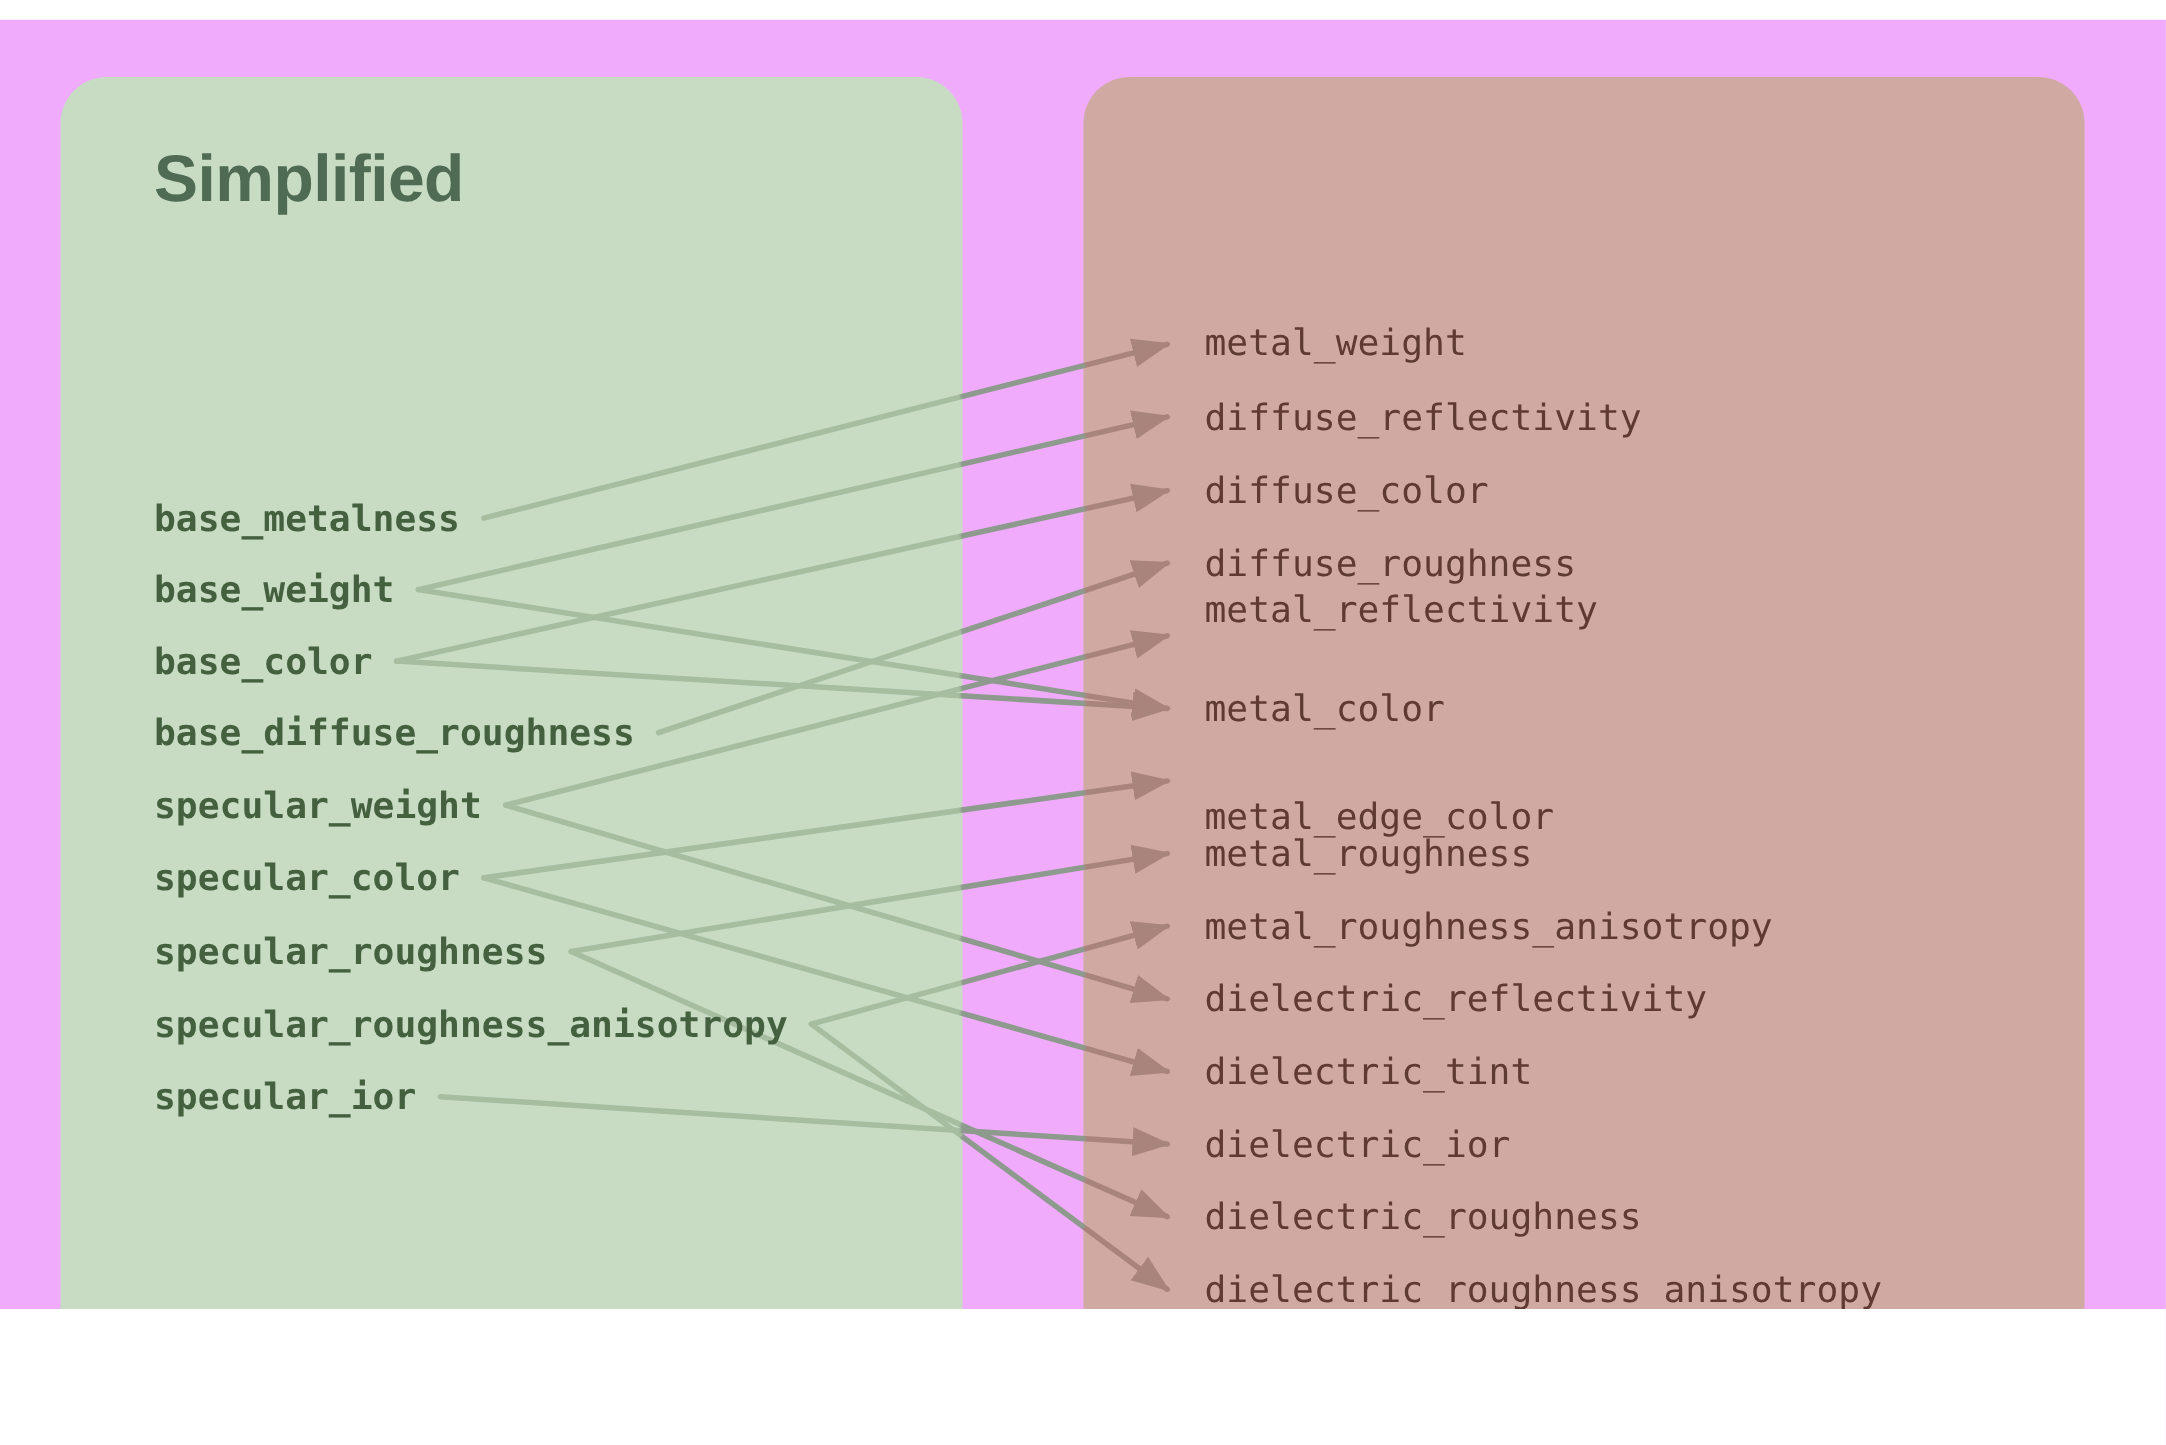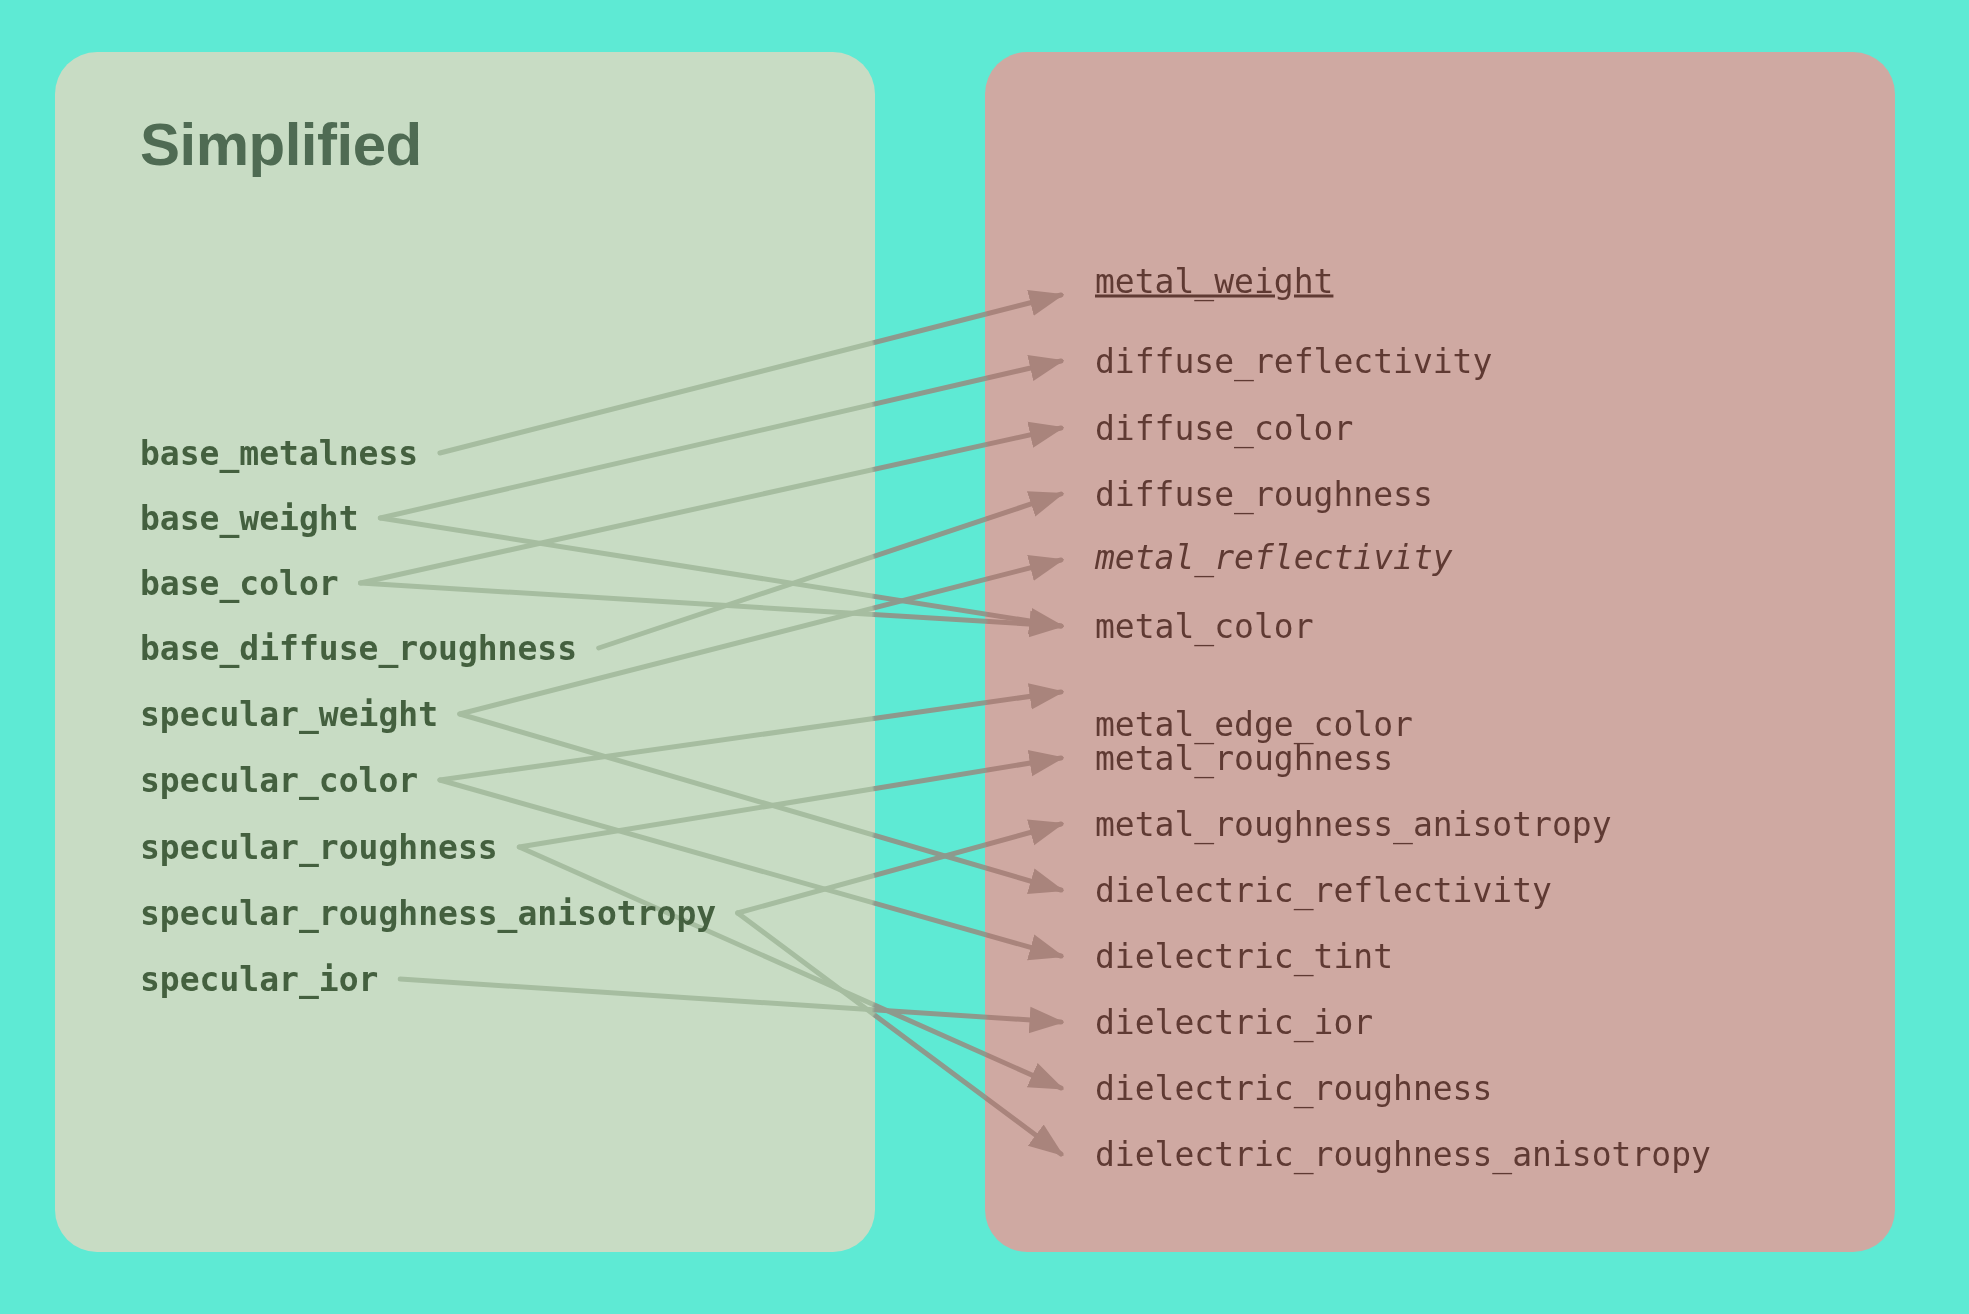--- a/index.html
+++ b/index.html
@@ -3,24 +3,25 @@
 <meta charset="utf-8">
 <style>
   html, body {
     margin: 0;
     padding: 0;
     background: #ffffff;
   }
   #root {
     position: relative;
     width: 1969px;
-    height: 1314px;
-    background: #5eead4;
+    height: 1172px;
+    background: #f0abfc;
     overflow: hidden;
     font-family: "Liberation Sans", sans-serif;
+    margin-top: 18px;
   }
   .panel {
     position: absolute;
     border-radius: 42px;
   }
   #panel-simplified {
     left: 55px;
     top: 52px;
     width: 820px;
     height: 1200px;
@@ -239,25 +240,25 @@
       <div class="label label-left" style="top: 518px;">base_weight</div>
       <div class="label label-left" style="top: 583px;">base_color</div>
       <div class="label label-left" style="top: 648px;">base_diffuse_roughness</div>
       <div class="label label-left" style="top: 714px;">specular_weight</div>
       <div class="label label-left" style="top: 780px;">specular_color</div>
       <div class="label label-left" style="top: 847px;">specular_roughness</div>
       <div class="label label-left" style="top: 913px; text-align: center;">specular_roughness_anisotropy</div>
       <div class="label label-left" style="top: 979px;">specular_ior</div>
     </div>
   <div id="right-labels">
-      <div class="label label-right" style="top: 281px; text-decoration: underline;">metal_weight</div>
+      <div class="label label-right" style="top: 293px;">metal_weight</div>
       <div class="label label-right" style="top: 361px;">diffuse_reflectivity</div>
       <div class="label label-right" style="top: 428px;">diffuse_color</div>
       <div class="label label-right" style="top: 494px;">diffuse_roughness</div>
-      <div class="label label-right" style="top: 557px; font-style: italic;">metal_reflectivity</div>
+      <div class="label label-right" style="top: 536px;">metal_reflectivity</div>
       <div class="label label-right" style="top: 626px;">metal_color</div>
       <div class="label label-right" style="top: 724px;">metal_edge_color</div>
       <div class="label label-right" style="top: 758px;">metal_roughness</div>
       <div class="label label-right" style="top: 824px;">metal_roughness_anisotropy</div>
       <div class="label label-right" style="top: 890px;">dielectric_reflectivity</div>
       <div class="label label-right" style="top: 956px;">dielectric_tint</div>
       <div class="label label-right" style="top: 1022px;">dielectric_ior</div>
       <div class="label label-right" style="top: 1088px;">dielectric_roughness</div>
       <div class="label label-right" style="top: 1154px;">dielectric_roughness_anisotropy</div>
     </div>

